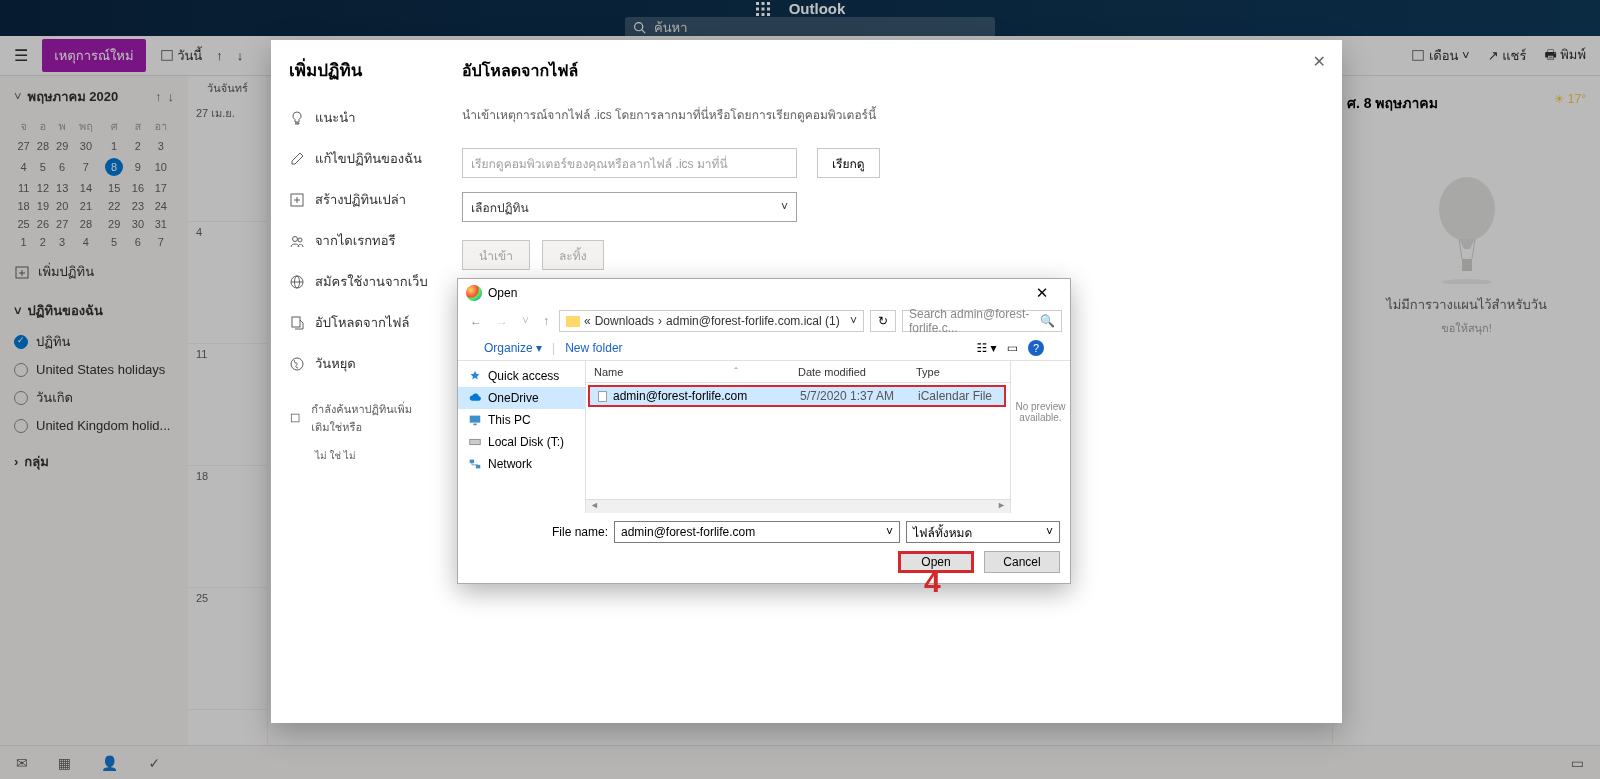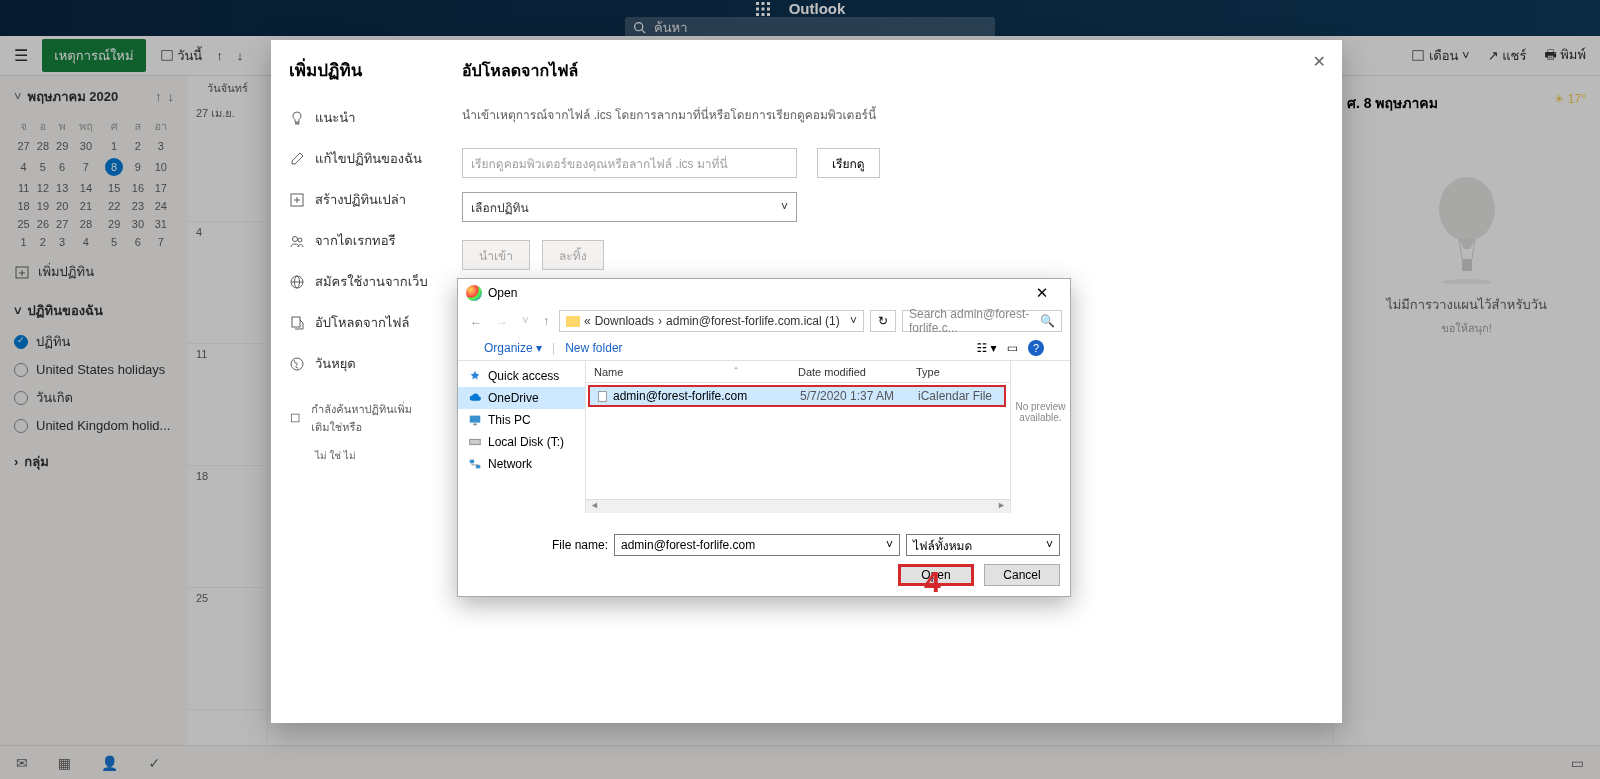--- a/index.html
+++ b/index.html
@@ -10,21 +10,21 @@
 .topbar .left { display: flex; align-items: center; gap: 12px; }
 .topbar .brand { font-weight: 600; font-size: 15px; margin-left: 6px; }
 .topbar .search { margin-left: 20px; background: rgba(255,255,255,0.18); border-radius: 3px; height: 26px; width: 370px; display: flex; align-items: center; padding: 0 8px; color: #e8e8e8; font-size: 13px; gap: 8px; }
 .topbar .spacer { flex: 1; }
 .topbar .ticons { display: flex; gap: 18px; align-items: center; opacity: .9; }
 .topbar .avatar { width: 26px; height: 26px; border-radius: 50%; background: #fff; display: flex; align-items: center; justify-content: center; color: #d83b01; font-weight: 700; font-size: 13px; margin-left: 10px; }
 
 
 .toolbar2 { height: 40px; background: #faf9f8; border-bottom: 1px solid #e1dfdd; display: flex; align-items: center; padding: 0 14px; gap: 14px; font-size: 13px; color: #323130; }
 .toolbar2 .menu-icon { font-size: 16px; }
-.toolbar2 .btn-primary { background: #15803d; color: #fff; padding: 6px 12px; border-radius: 2px; font-size: 13px; }
+.toolbar2 .btn-primary { background: #a21caf; color: #fff; padding: 6px 12px; border-radius: 2px; font-size: 13px; }
 .toolbar2 .right { margin-left: auto; display: flex; gap: 18px; align-items: center; }
 
 
 .main { display: flex; height: calc(779px - 36px - 40px - 34px); }
 .left-panel { width: 188px; background: #f3f2f1; padding: 10px 14px; font-size: 13px; color: #323130; }
 .month-head { display: flex; align-items: center; gap: 6px; margin-bottom: 8px; }
 .month-head .chev { color: #666; }
 .month-head .ttl { font-weight: 600; flex: 1; }
 .mini-cal { font-size: 11px; color: #605e5c; }
 .mini-cal table { width: 100%; border-collapse: collapse; text-align: center; }
@@ -102,21 +102,21 @@
 .fd-cols .c2 { width: 118px; }
 .fd-cols .c3 { flex: 1; }
 .fd-row { display: flex; height: 22px; align-items: center; background: #cde8ff; border: 2px solid #d4282c; margin: 2px 4px 0 2px; }
 .fd-row .c1 { width: 210px; padding-left: 6px; display: flex; gap: 4px; align-items: center; }
 .fd-row .c2 { width: 118px; color: #555; }
 .fd-row .c3 { flex: 1; color: #555; }
 .fd-preview { width: 60px; border-left: 1px solid #e1e1e1; font-size: 10px; color: #888; text-align: center; padding-top: 40px; }
 .fd-scroll { height: 14px; background: #f0f0f0; border-top: 1px solid #ddd; position: relative; }
 .fd-scroll::before { content: "◄"; position: absolute; left: 4px; font-size: 9px; color: #888; }
 .fd-scroll::after { content: "►"; position: absolute; right: 4px; font-size: 9px; color: #888; }
-.fd-bottom { padding: 21px 10px 10px; }
+.fd-bottom { padding: 8px 10px 10px; }
 .fd-fn-row { display: flex; align-items: center; gap: 6px; margin-bottom: 8px; }
 .fd-fn-row label { width: 140px; text-align: right; }
 .fd-fn-row .fn { flex: 1; height: 22px; border: 1px solid #7a7a7a; padding: 0 6px; display: flex; align-items: center; justify-content: space-between; }
 .fd-fn-row .ft { width: 154px; height: 22px; border: 1px solid #7a7a7a; padding: 0 6px; display: flex; align-items: center; justify-content: space-between; }
 .fd-btns { display: flex; justify-content: flex-end; gap: 10px; }
 .fd-btn { width: 76px; height: 22px; background: #e1e1e1; border: 1px solid #adadad; font-size: 12px; text-align: center; line-height: 20px; }
 .fd-btn.open { border: 3px solid #d4282c; background: #e1e1e1; line-height: 16px; }
 .annot4 { position: absolute; left: 924px; top: 565px; color: #d4282c; font-weight: 900; font-size: 30px; }
 
 svg { display: block; }

